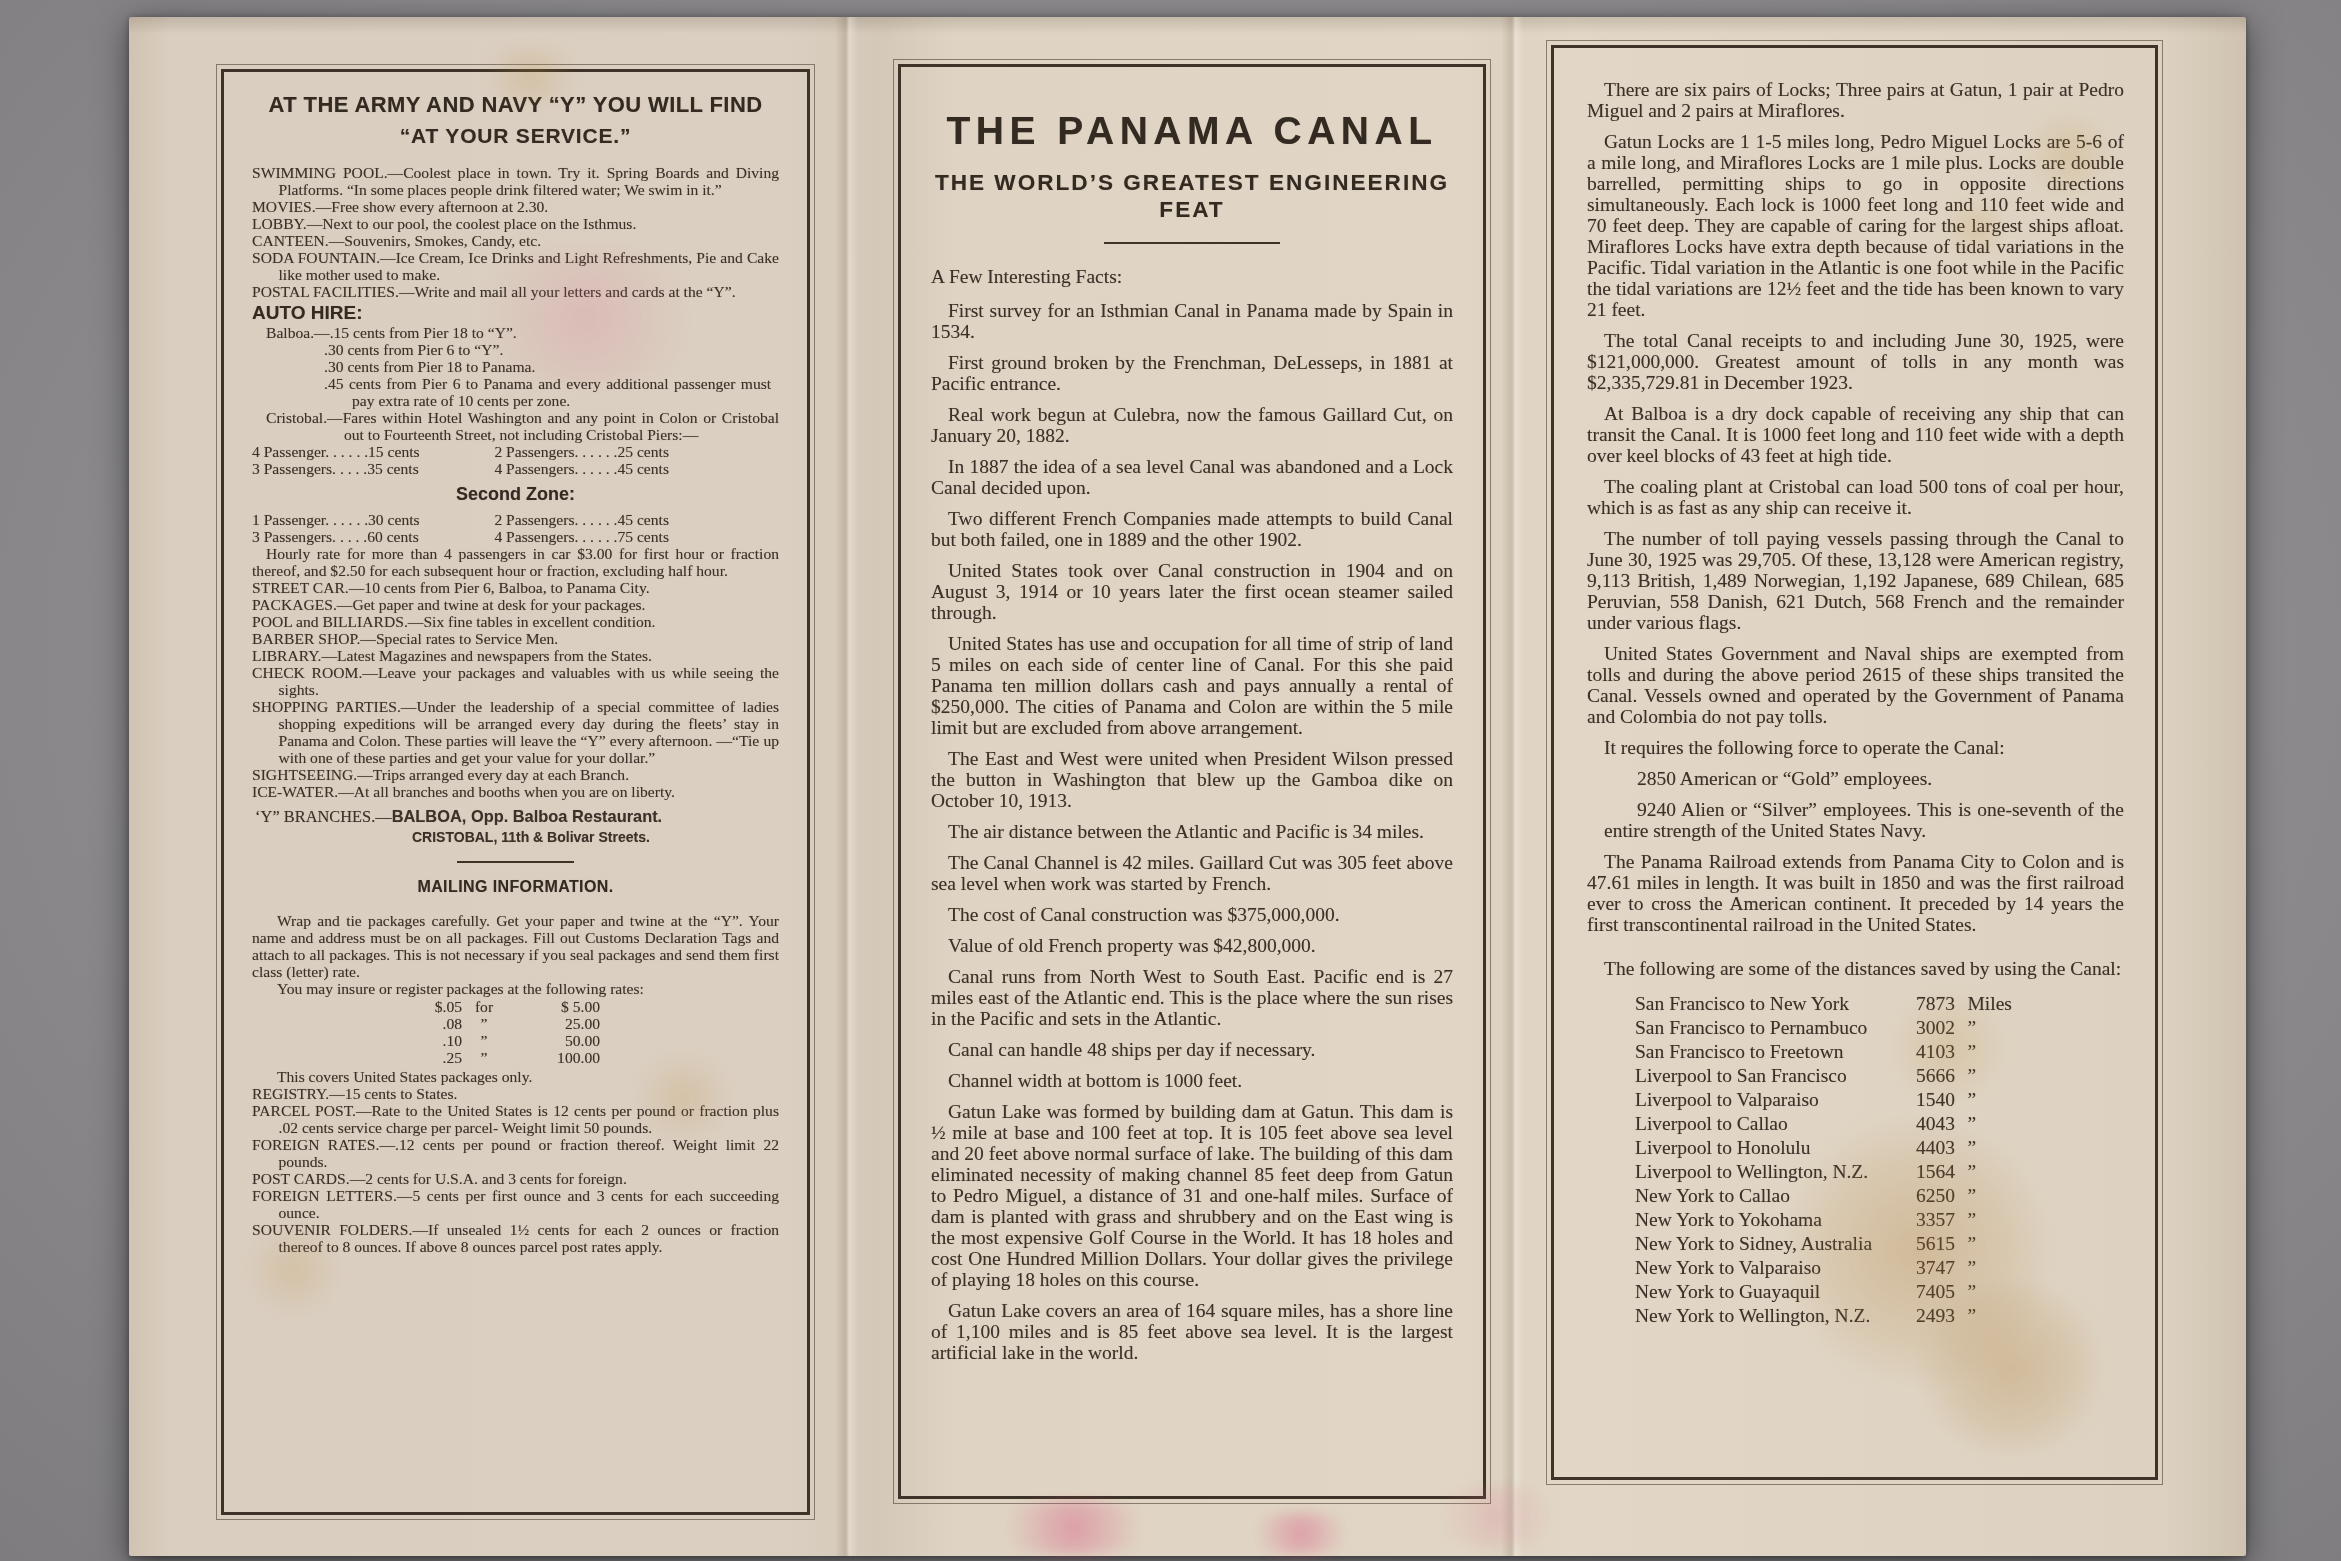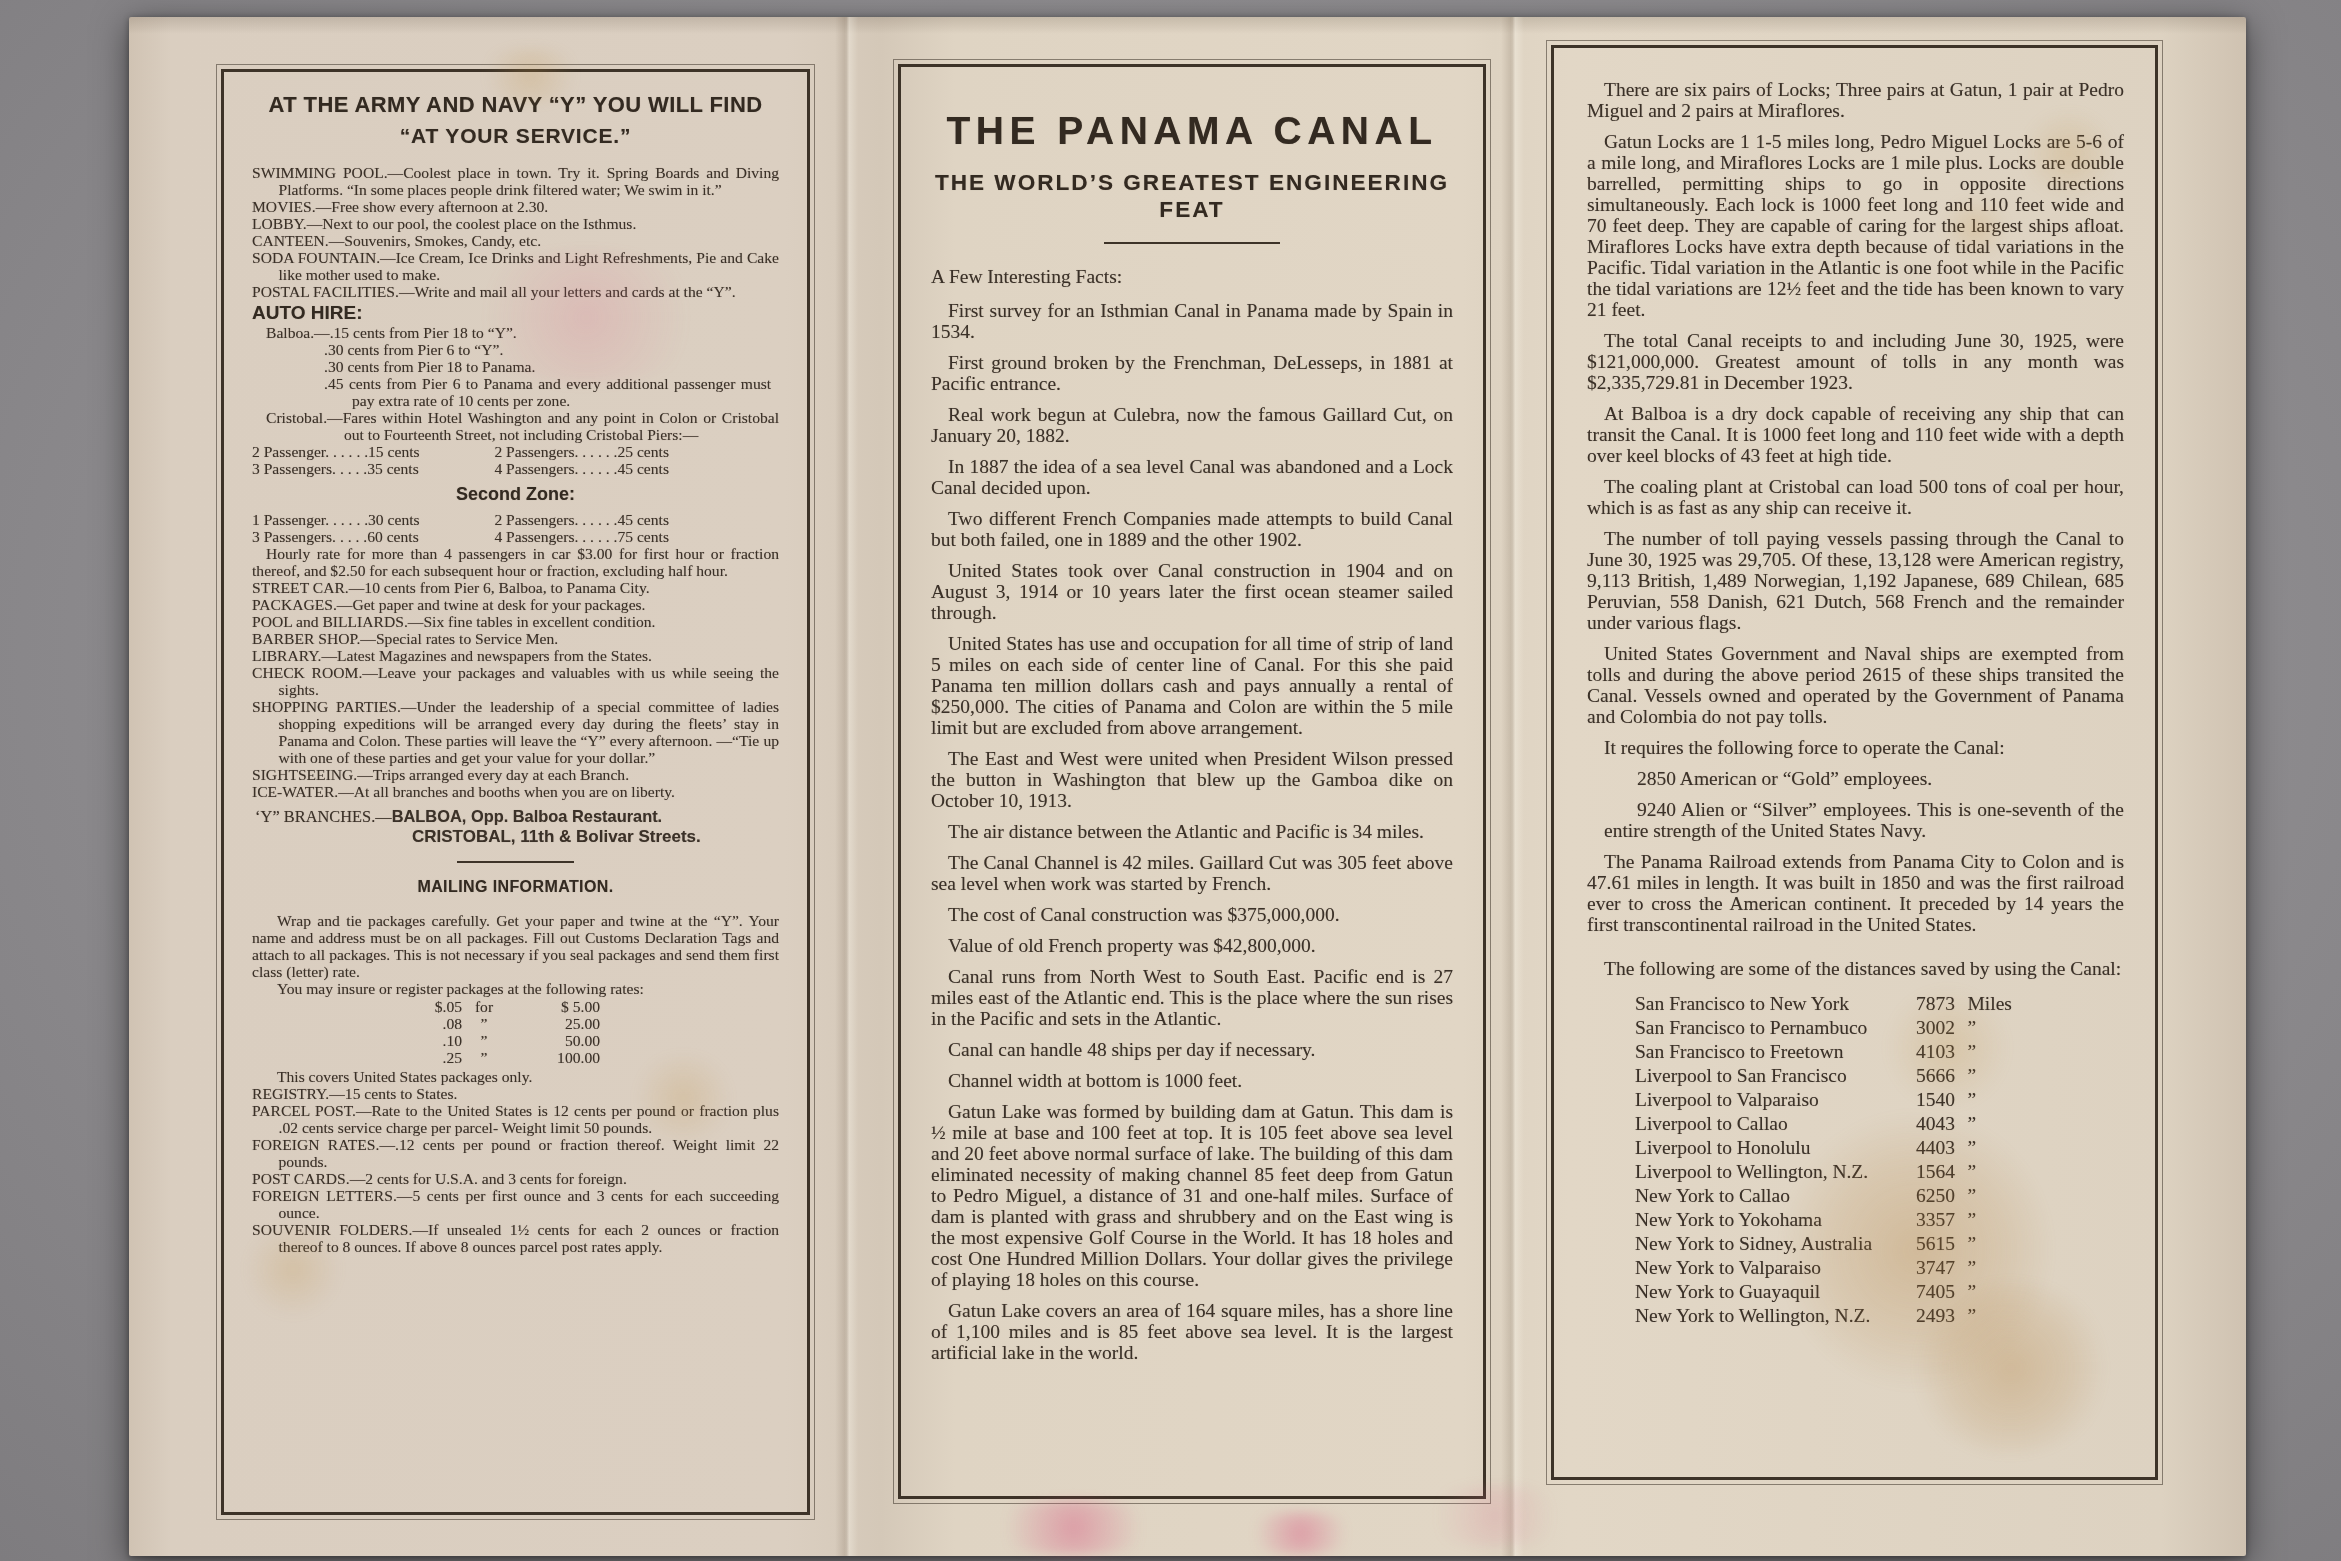--- a/index.html
+++ b/index.html
@@ -47,21 +47,21 @@
   .bal-hang{padding-left:28px;text-indent:-28px;text-align:justify;margin-right:7.8px;}
   .cristobal{padding-left:92px;text-indent:-78px;text-align:justify;}
   .fare-row{display:flex;}
   .fare-row span{display:block;}
   .fare-c1{width:46%;} .fare-c2{width:54%;}
   .zone-h{font-size:18px;line-height:23.4px;text-align:center;margin:6.2px 0 4.7px 0;}
   .hourly{text-indent:14px;text-align:justify;}
   .branches{margin-top:6.2px;margin-left:3.1px;font-size:16.4px;line-height:20px;}
   .branches .blabel{font-size:16.4px;}
   .branches .bbold{font-family:"Liberation Sans",sans-serif;font-weight:700;font-size:16.4px;}
-  .branches-l2{margin-left:160px;font-family:"Liberation Sans",sans-serif;font-weight:700;font-size:17px;line-height:20px;}
+  .branches-l2{margin-left:160px;font-family:"Liberation Sans",sans-serif;font-weight:700;font-size:14px;line-height:20px;}
   .rule{height:0;border-top:2.3px solid #3d3328;margin:14px auto 11px auto;}
   .rule-left{width:117px;}
   .mail-h{font-size:16px;line-height:26.5px;text-align:center;letter-spacing:0.4px;margin-bottom:11px;}
   .mail-para{text-indent:25px;text-align:justify;}
   .rates{margin:1.6px 0 1.6px 160px;}
   .rate-row{display:flex;}
   .rate-c1{width:50px;text-align:right;}
   .rate-c2{width:44px;text-align:center;}
   .rate-c3{width:94px;text-align:right;}
   .covers{text-indent:25px;}
@@ -104,21 +104,21 @@
       <div class="sans autohire-h">AUTO HIRE:</div>
       <div>
         <div class="bal-first"><span>Balboa.—</span><span>.15 cents from Pier 18 to “Y”.</span></div>
         <div class="bal-cont">.30 cents from Pier 6 to “Y”.</div>
         <div class="bal-cont">.30 cents from Pier 18 to Panama.</div>
         <div class="bal-cont bal-hang">.45 cents from Pier 6 to Panama and every additional passenger must pay extra rate of 10 cents per zone.</div>
       </div>
       <div class="cristobal"><span>Cristobal.—</span><span>Fares within Hotel Washington and any point in Colon or Cristobal out to Fourteenth Street, not including Cristobal Piers:—</span></div>
 
       <div class="fare-row">
-        <span class="fare-c1">2 Passenger. . . . .  .15 cents</span>
+        <span class="fare-c1">4 Passenger. . . . .  .15 cents</span>
         <span class="fare-c2">2 Passengers. . . . .  .25 cents</span>
       </div>
       <div class="fare-row">
         <span class="fare-c1">3 Passengers. . . .  .35 cents</span>
         <span class="fare-c2">4 Passengers. . . . .  .45 cents</span>
       </div>
 
       <div class="sans zone-h">Second Zone:</div>
 
       <div class="fare-row">

